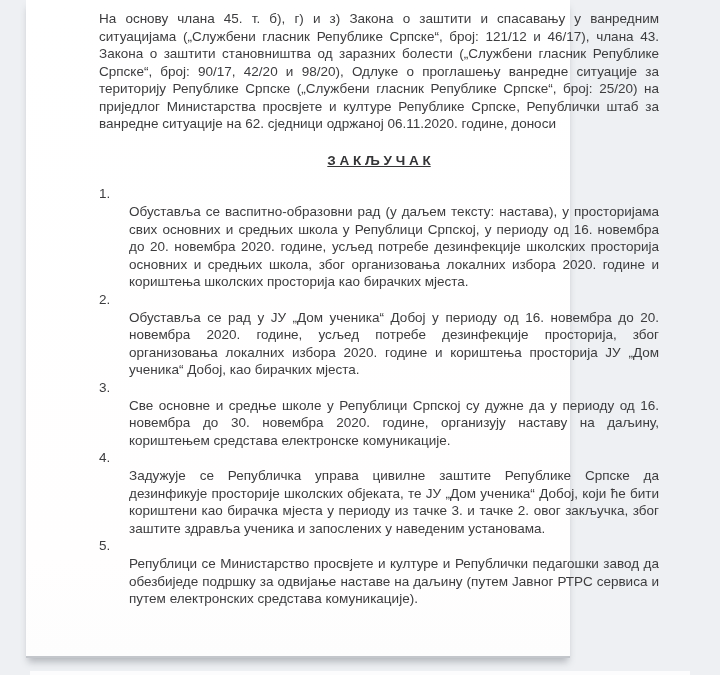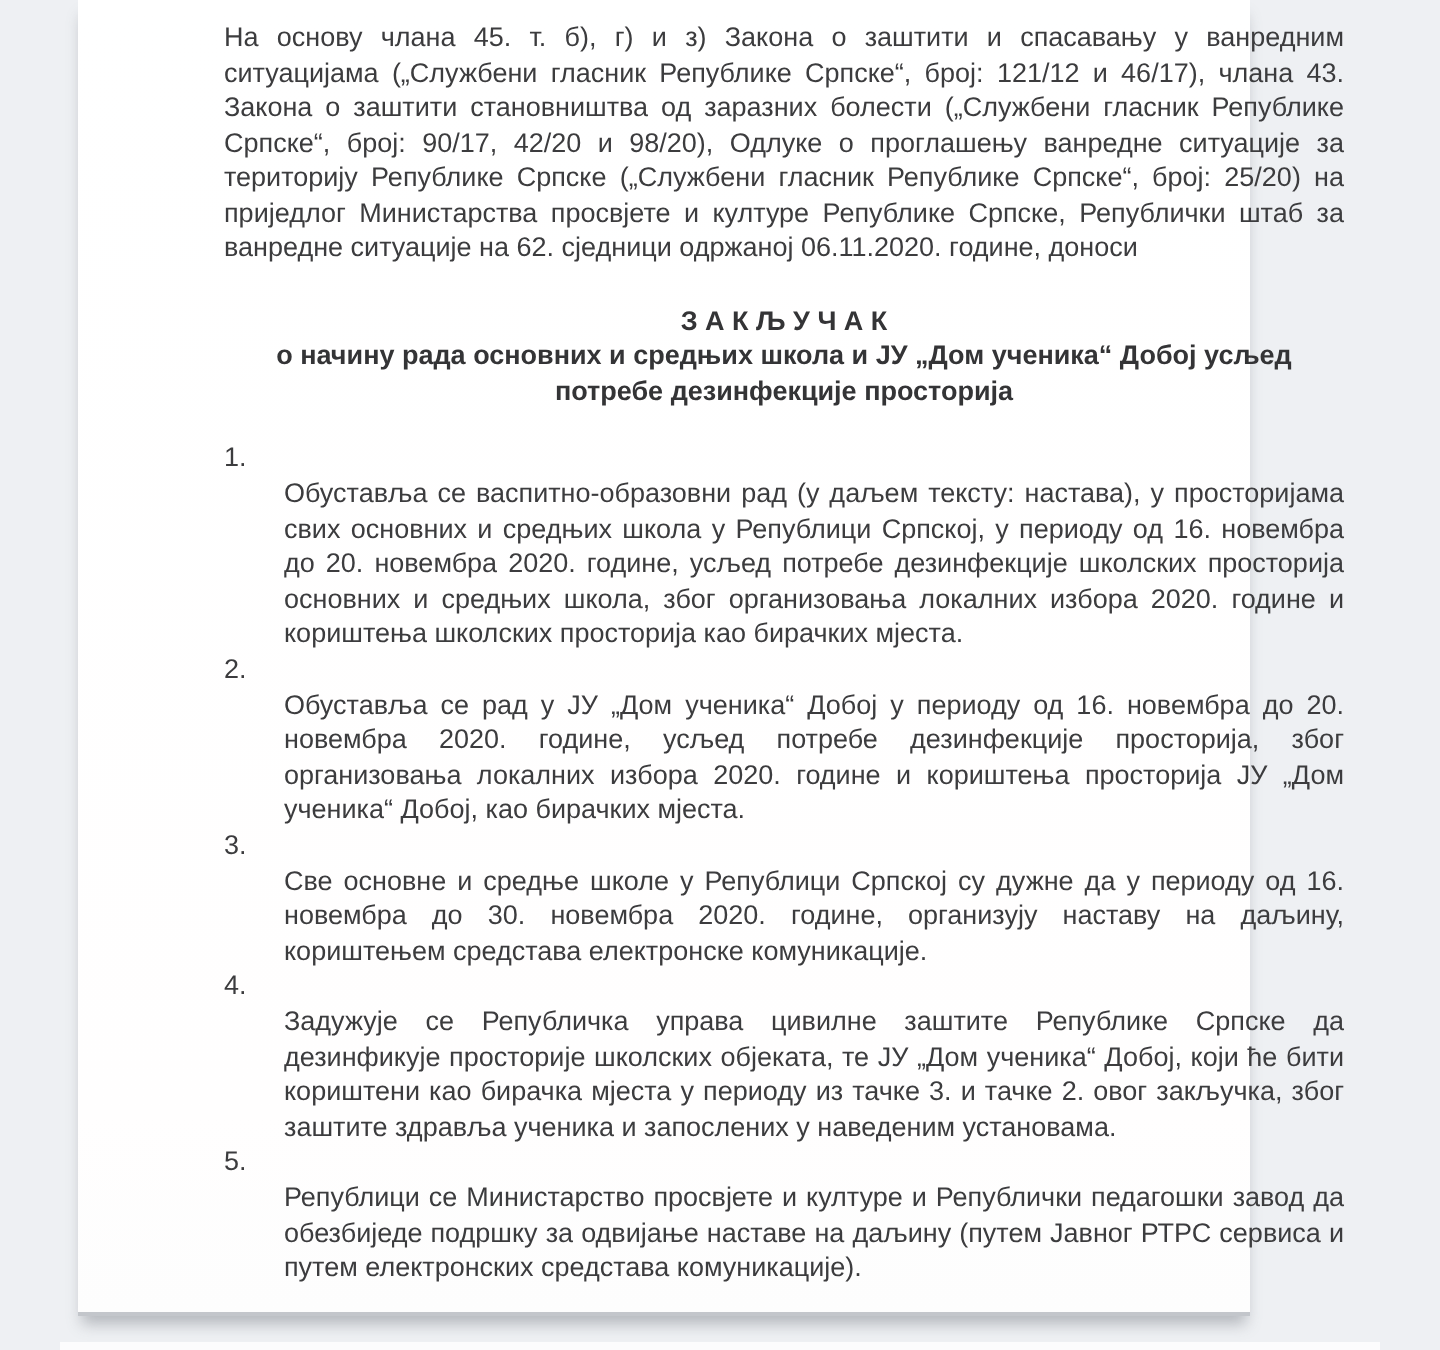--- a/index.html
+++ b/index.html
@@ -9,22 +9,22 @@
     font-family: "Liberation Sans", "DejaVu Sans", sans-serif;
     overflow: hidden;
     position: relative;
   }
   .canvas { position: absolute; inset: 0; }
   .page {
     position: absolute;
     background: #fffefe;
   }
   .page-1 {
-    left: 39px; top: 0;
-    width: 586px; height: 656px;
+    left: 26px; top: 0;
+    width: 544px; height: 656px;
     border-bottom: 2px solid #c3c6cb;
     box-shadow: 0 6px 7px -2px rgba(110,115,125,0.45);
     background: linear-gradient(180deg, #ffffff 0%, #fffefe 85%, #fdfdfd 100%);
   }
   .page-2 {
     left: 30px; top: 671px;
     width: 660px; height: 4px;
     background: #fcfcfd;
   }
   .content {
@@ -44,20 +44,21 @@
   .title-block {
     margin-top: 19px;
     text-align: center;
   }
   .doc-title {
     margin: 0;
     font-size: 13.5px;
     line-height: 17.5px;
     font-weight: bold;
     color: #343436;
+    text-decoration: underline;
   }
   .doc-subtitle {
     margin: 0;
     font-size: 13.5px;
     line-height: 17.5px;
     font-weight: bold;
     color: #343436;
   }
   .list {
     margin-top: 16px;
@@ -81,21 +82,20 @@
 <body>
 
 <div class="canvas">
   <div class="page page-1">
     <div class="content">
 
       <p class="intro">На основу члана 45. т. б), г) и з) Закона о заштити и спасавању у ванредним ситуацијама („Службени гласник Републике Српске“, број: 121/12 и 46/17), члана 43. Закона о заштити становништва од заразних болести („Службени гласник Републике Српске“, број: 90/17, 42/20 и 98/20), Одлуке о проглашењу ванредне ситуације за територију Републике Српске („Службени гласник Републике Српске“, број: 25/20) на приједлог Министарства просвјете и културе Републике Српске, Републички штаб за ванредне ситуације на 62. сједници одржаној 06.11.2020. године, доноси</p>
 
       <div class="title-block">
         <div class="doc-title">З А К Љ У Ч А К</div>
-        <div class="doc-subtitle">о начину рада основних и средњих школа и ЈУ „Дом ученика“ Добој усљед потребе дезинфекције просторија</div>
       </div>
 
       <div class="list">
 
         <div class="list-item">
           <span class="num">1.</span>
           <span class="txt">Обуставља се васпитно-образовни рад (у даљем тексту: настава), у просторијама свих основних и средњих школа у Републици Српској, у периоду од 16. новембра до 20. новембра 2020. године, усљед потребе дезинфекције школских просторија основних и средњих школа, због организовања локалних избора 2020. године и кориштења школских просторија као бирачких мјеста.</span>
         </div>
 
         <div class="list-item">

